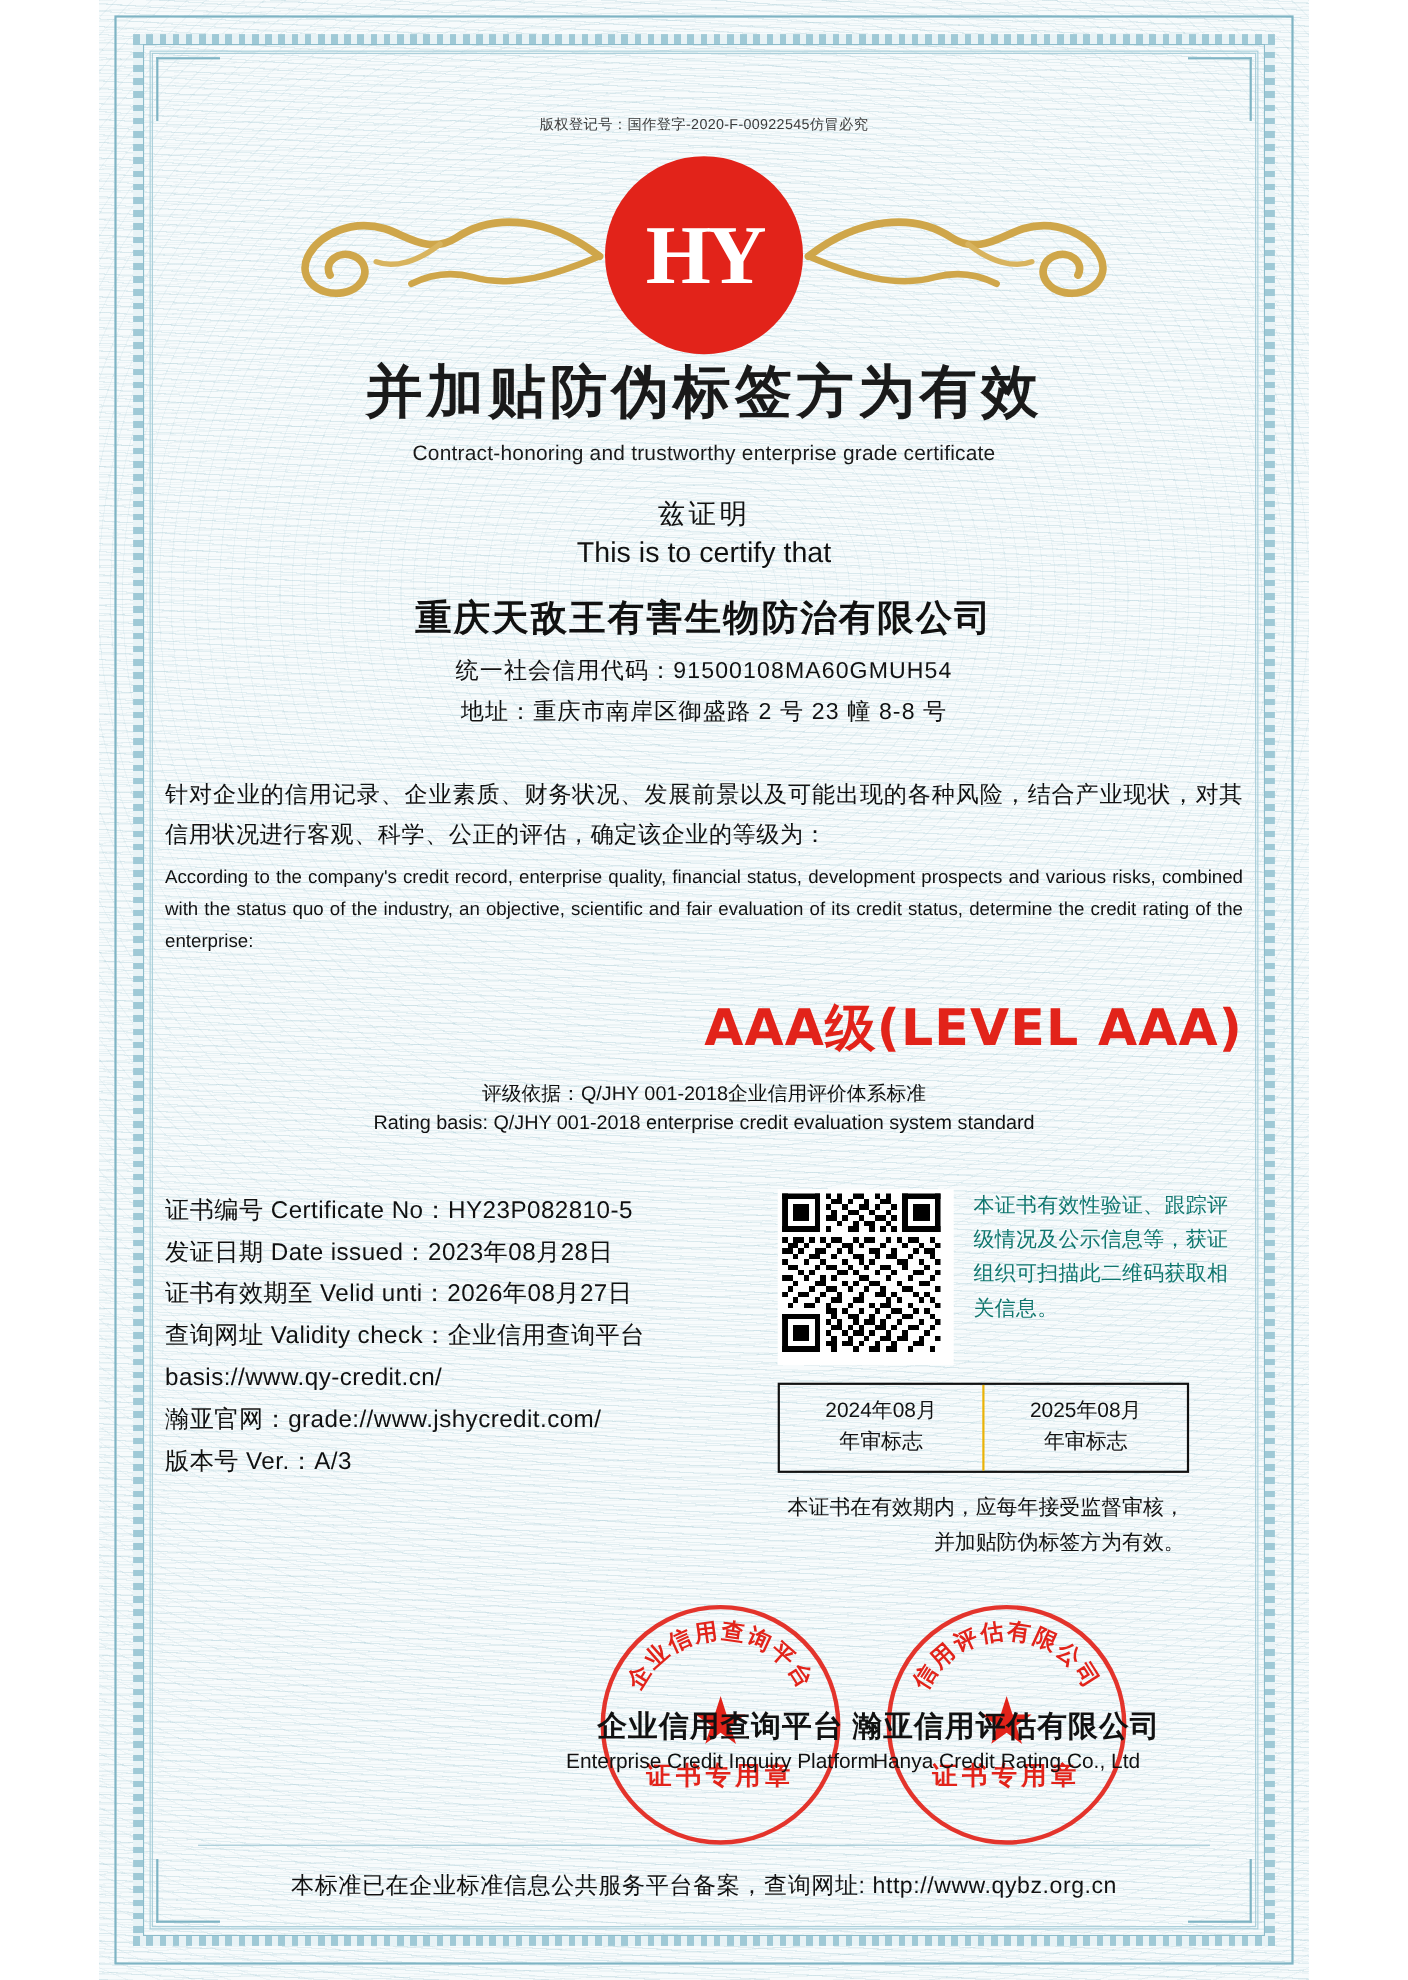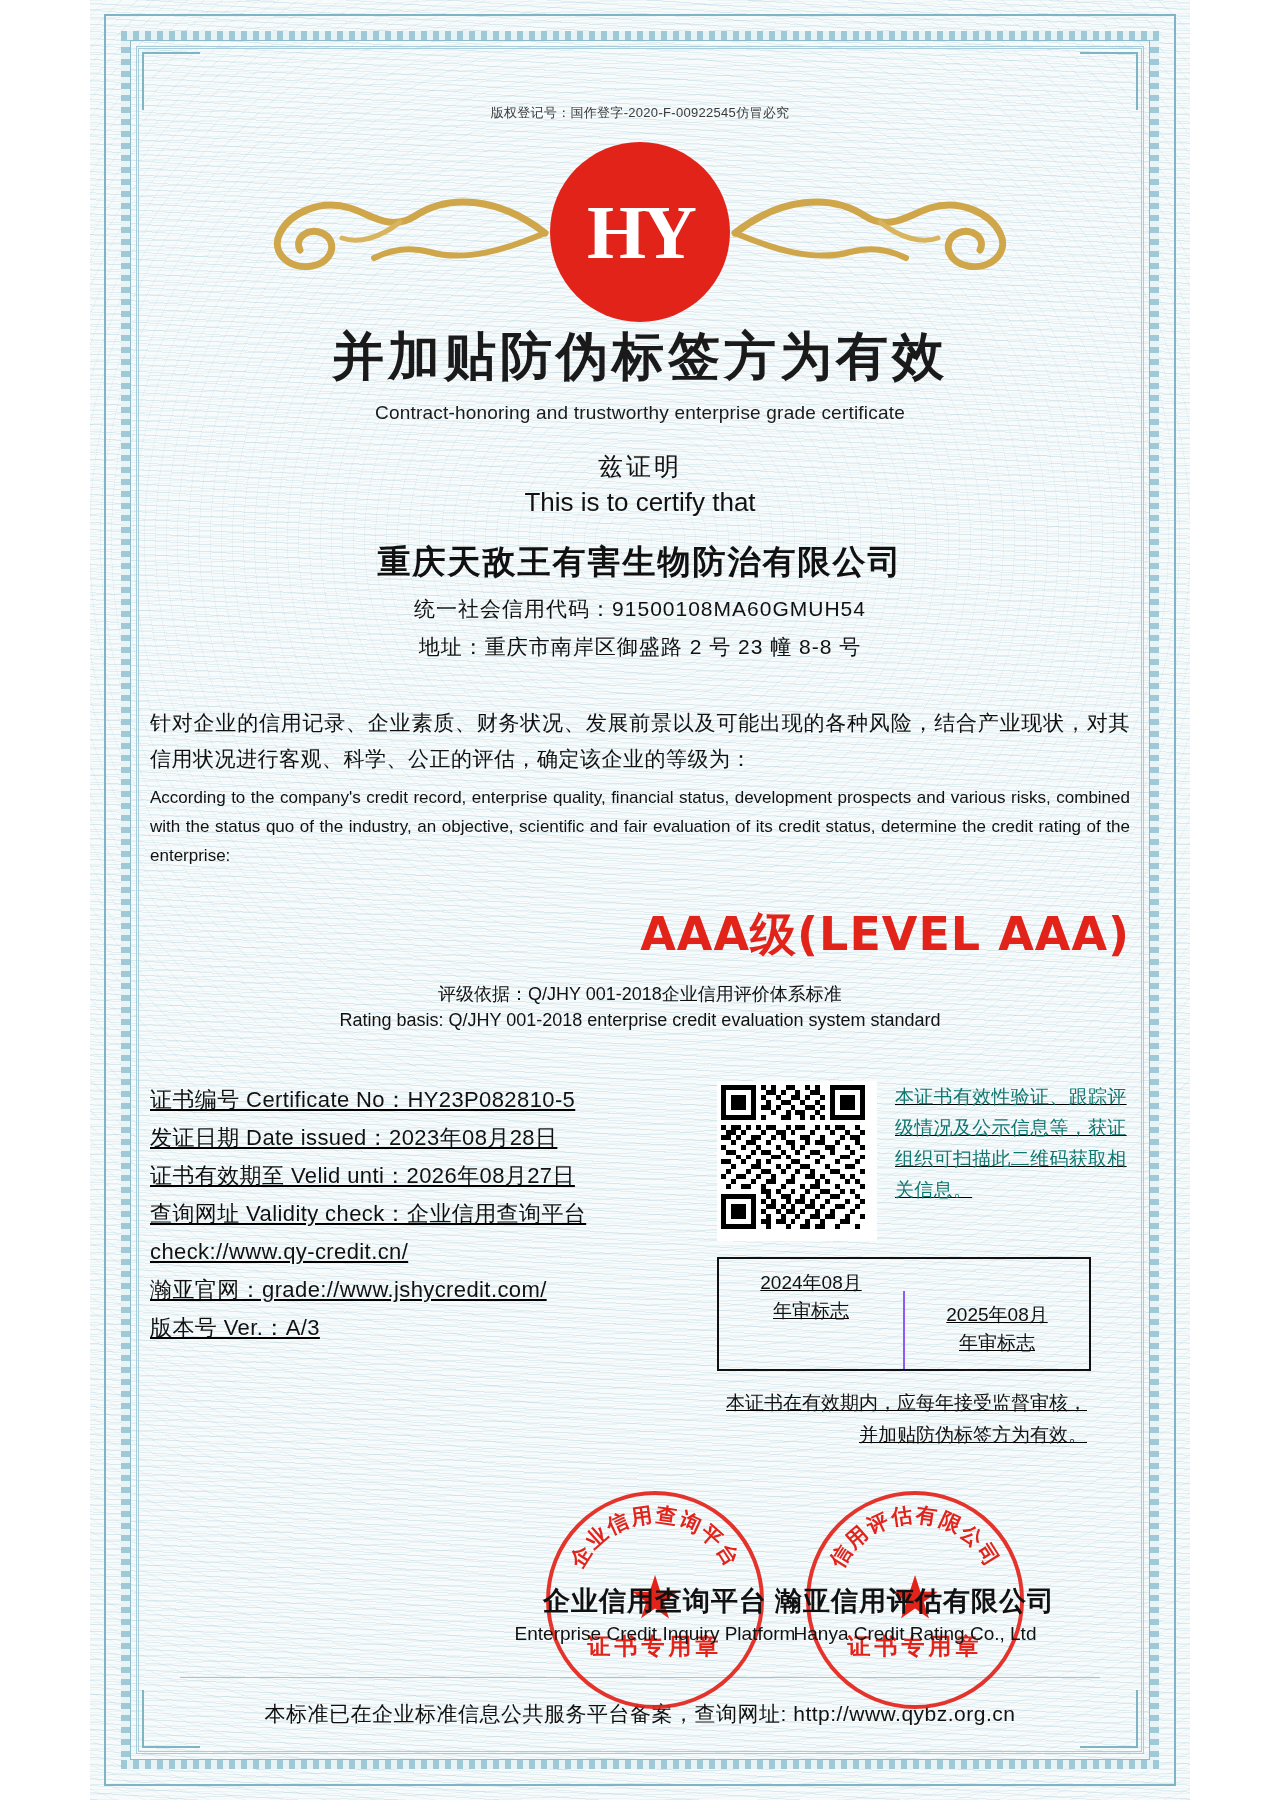--- a/index.html
+++ b/index.html
@@ -148,22 +148,21 @@
   .basis-cn{
     text-align:center;font-size:18px;color:#111;margin-top:16px;
   }
   .basis-en{
     text-align:center;font-size:18px;color:#111;margin-top:4px;
   }
 
   .info-row{
     display:flex;
     margin-top:50px;
-    gap:22px;
-    text-decoration:underline;
+    gap:12px;
   }
   .info-left{width:545px;}
   .info-left .line{
     font-size:22px;color:#111;line-height:38px;letter-spacing:0.4px;
     white-space:nowrap;
   }
   .info-right{flex:1;display:flex;flex-direction:column;}
   .qr-block{display:flex;gap:18px;}
   .qr{
     width:152px;height:152px;
@@ -175,21 +174,21 @@
   .qr-note{
     font-size:19px;line-height:31px;color:#0f766e;letter-spacing:0.3px;
   }
   .stamp-boxes{
     display:flex;margin-top:16px;border:2px solid #111;width:370px;
   }
   .stamp-box{
     flex:1;text-align:center;padding:10px 4px 12px;
     font-size:19px;color:#111;line-height:28px;
   }
-  .stamp-box + .stamp-box{border-left:2px solid #8b5cf6;margin-top:32px;}
+  .stamp-box + .stamp-box{border-left:2px solid #eab308;}
   .annual-note{
     margin-top:16px;
     font-size:19px;line-height:32px;color:#111;text-align:right;
     width:370px;
   }
 
   .seals{
     position:relative;
     height:240px;
     margin-top:30px;
@@ -299,21 +298,21 @@
     <div class="level">AAA级(LEVEL AAA)</div>
     <div class="basis-cn">评级依据：Q/JHY 001-2018企业信用评价体系标准</div>
     <div class="basis-en">Rating basis: Q/JHY 001-2018 enterprise credit evaluation system standard</div>
 
     <div class="info-row">
       <div class="info-left">
         <div class="line">证书编号 Certificate No：HY23P082810-5</div>
         <div class="line">发证日期 Date issued：2023年08月28日</div>
         <div class="line">证书有效期至 Velid unti：2026年08月27日</div>
         <div class="line">查询网址 Validity check：企业信用查询平台</div>
-        <div class="line">check://www.qy-credit.cn/</div>
+        <div class="line">basis://www.qy-credit.cn/</div>
         <div class="line">瀚亚官网：grade://www.jshycredit.com/</div>
         <div class="line">版本号 Ver.：A/3</div>
       </div>
 
       <div class="info-right">
         <div class="qr-block">
           <div class="qr">
             <svg width="144" height="144" viewBox="0 0 29 29" shape-rendering="crispEdges">
               <rect width="29" height="29" fill="#ffffff"></rect>
               <g fill="#000000">

